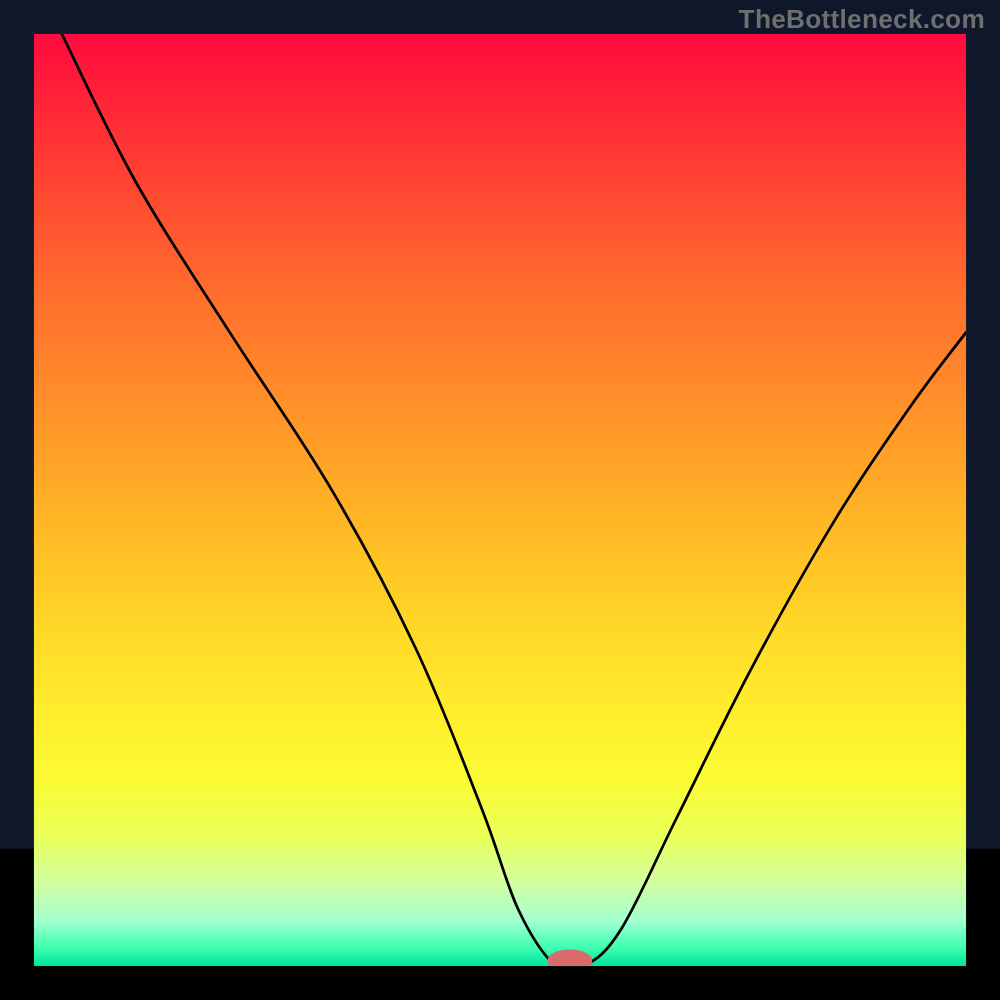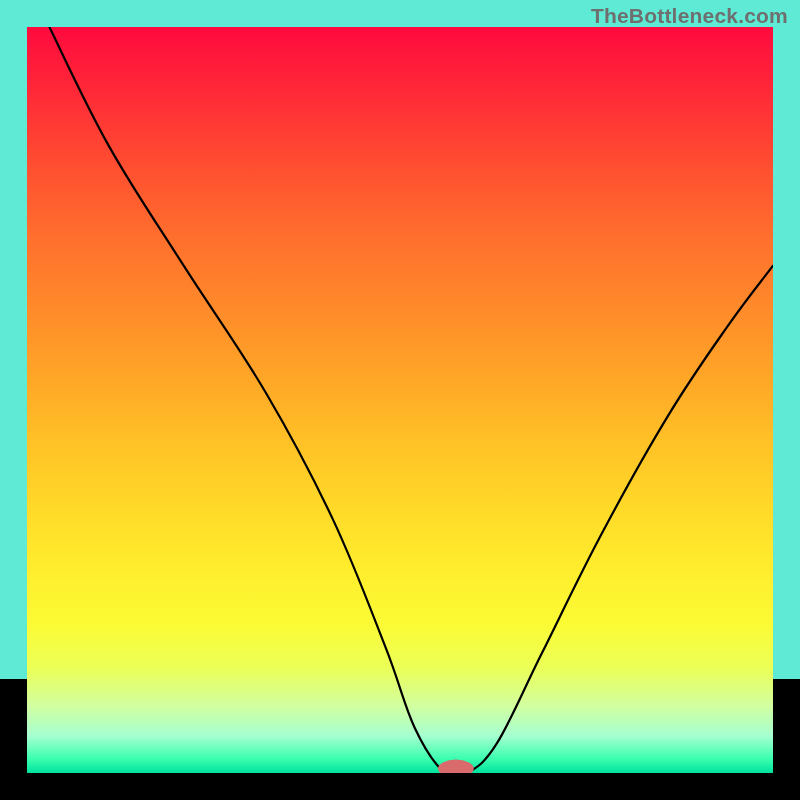--- a/index.html
+++ b/index.html
@@ -7,21 +7,21 @@
     padding: 0;
     width: 800px;
     height: 800px;
     background: #000000;
     overflow: hidden;
   }
   .outer {
     position: relative;
     width: 800px;
     height: 679px;
-    background: #5eead4;
+    background: #0f172a;
     text-decoration: underline;
   }
   .plot {
     position: absolute;
     left: 27px;
     top: 27px;
     width: 746px;
     height: 746px;
     overflow: hidden;
   }

